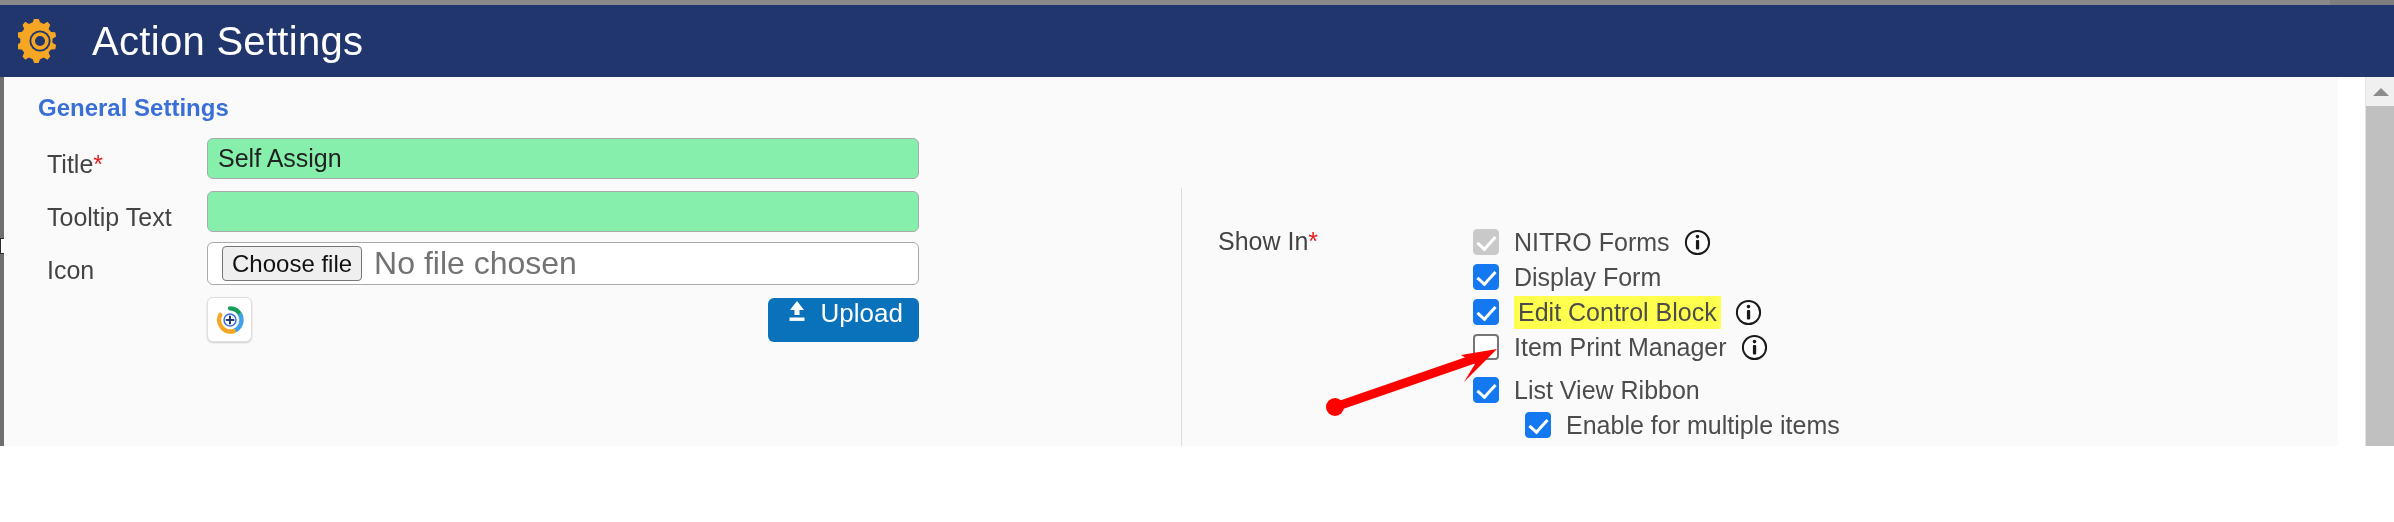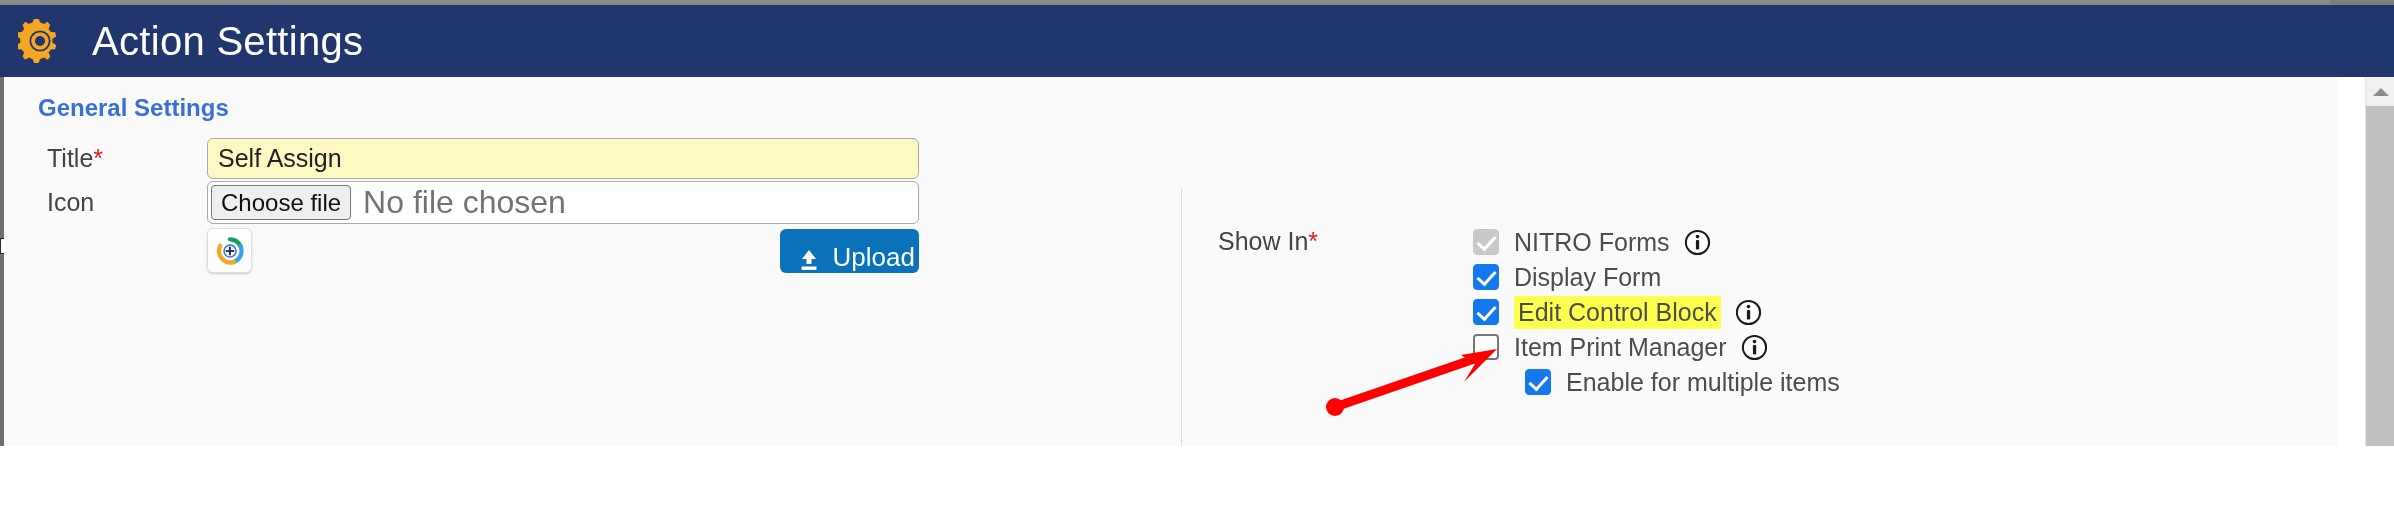--- a/index.html
+++ b/index.html
@@ -132,59 +132,59 @@
   }
 
   
   .left-col {
     position: absolute;
     top: 138px; left: 22px;
     width: 1140px;
   }
   .form-row {
     display: flex;
-    align-items: center;
-    margin-bottom: 3px;
+    align-items: flex-end;
+    margin-bottom: 12px;
     height: 41px;
   }
   .form-label {
     width: 185px;
     padding-left: 25px;
     box-sizing: border-box;
     font-size: 25px;
     color: #444444;
     flex: 0 0 auto;
   }
   .req {
     color: #e02020;
     font-size: 25px;
   }
   .text-input {
     width: 712px;
     height: 41px;
     box-sizing: border-box;
     border: 1px solid #a9a9a9;
     border-radius: 6px;
-    background: #fef9c3;
+    background: #86efac;
     font-family: "Liberation Sans", sans-serif;
     font-size: 25px;
     color: #222222;
     padding: 0 10px;
     outline: none;
   }
   .file-input {
     width: 712px;
     height: 43px;
     box-sizing: border-box;
     border: 1px solid #a9a9a9;
     border-radius: 6px;
     background: #ffffff;
     display: flex;
     align-items: center;
-    padding-left: 3px;
+    padding-left: 14px;
   }
   .choose-file-btn {
     height: 35px;
     box-sizing: border-box;
     border: 1px solid #767676;
     border-radius: 4px;
     background: #efefef;
     font-family: "Liberation Sans", sans-serif;
     font-size: 24px;
     color: #111111;
@@ -220,23 +220,23 @@
     justify-content: center;
   }
   .upload-btn {
     height: 44px;
     background: #0a72ba;
     border: none;
     border-radius: 6px;
     color: #ffffff;
     font-family: "Liberation Sans", sans-serif;
     font-size: 26px;
-    padding: 0 4px 0 16px;
-    display: flex;
-    align-items: flex-end;
+    padding: 0 16px 0 16px;
+    display: flex;
+    align-items: flex-start;
     gap: 11px;
     cursor: pointer;
   }
   .upload-icon { display:block; }
 
   
   .col-divider {
     position: absolute;
     top: 188px; left: 1181px;
     width: 1px;
@@ -350,20 +350,24 @@
 
   <div class="section-title">General Settings</div>
 
   <div class="left-col">
 
     <div class="form-row">
       <div class="form-label"><span>Title</span><span class="req">*</span></div>
       <input class="text-input" type="text" value="Self Assign" style="">
     </div>
 
+    <div class="form-row">
+      <div class="form-label">Tooltip Text</div>
+      <input class="text-input" type="text" value="" style="">
+    </div>
 
     <div class="form-row">
       <div class="form-label">Icon</div>
       <div class="file-input">
         <button class="choose-file-btn">Choose file</button>
         <span class="no-file-text">No file chosen</span>
       </div>
     </div>
 
     <div class="icon-row">
@@ -427,20 +431,26 @@
       <div class="check-row">
         <span class="cb unchecked"></span>
         <span class="cb-label">Item Print Manager</span>
         <svg class="info-icon" width="27" height="27" viewBox="0 0 27 27">
           <circle cx="13.5" cy="13.5" r="11.6" fill="#ffffff" stroke="#1a1a1a" stroke-width="2"></circle>
           <circle cx="13.5" cy="7.6" r="1.8" fill="#1a1a1a"></circle>
           <rect x="11.9" y="11.1" width="3.3" height="9.4" rx="1" fill="#1a1a1a"></rect>
         </svg>
       </div>
 
+      <div class="check-row spaced">
+        <span class="cb checked">
+            <span class="tick"></span>
+          </span>
+        <span class="cb-label">List View Ribbon</span>
+      </div>
 
       <div class="check-row indented">
         <span class="cb checked">
             <span class="tick"></span>
           </span>
         <span class="cb-label">Enable for multiple items</span>
       </div>
 
     </div>
   </div>

